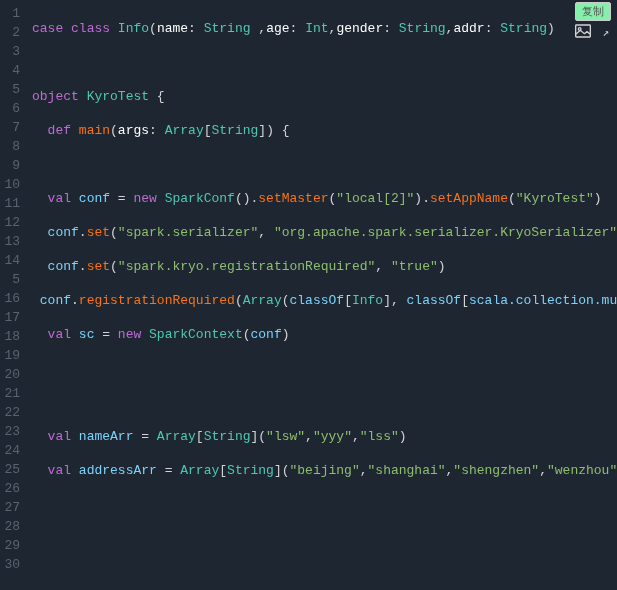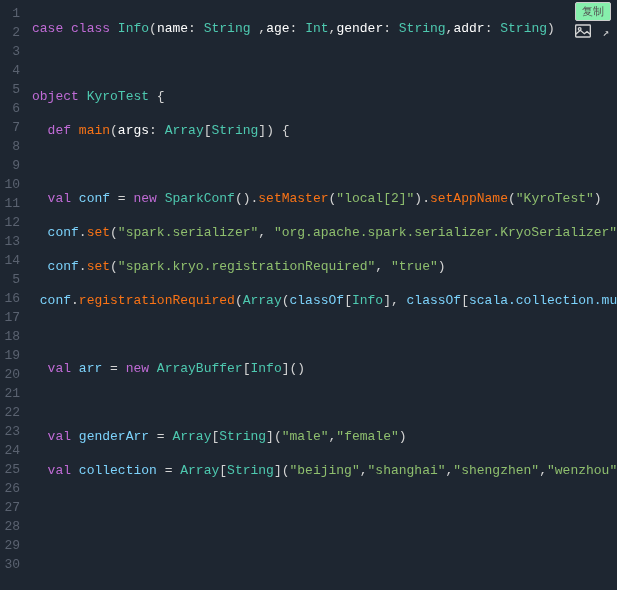--- a/index.html
+++ b/index.html
@@ -109,25 +109,25 @@
   <div class="code">
 <div class="line"><span class="kw">case</span> <span class="kw">class</span> <span class="type">Info</span>(<span class="prop">name</span>: <span class="type">String</span> ,<span class="prop">age</span>: <span class="type">Int</span>,<span class="prop">gender</span>: <span class="type">String</span>,<span class="prop">addr</span>: <span class="type">String</span>)</div>
 <div class="line"></div>
 <div class="line"><span class="kw">object</span> <span class="type">KyroTest</span> <span>{</span></div>
 <div class="line">  <span class="kw">def</span> <span class="fn">main</span>(<span class="prop">args</span>: <span class="type">Array</span>[<span class="type">String</span>]) <span>{</span></div>
 <div class="line"></div>
 <div class="line">  <span class="kw">val</span> <span class="id">conf</span> = <span class="kw">new</span> <span class="type">SparkConf</span>().<span class="fn">setMaster</span>(<span class="str">"local[2]"</span>).<span class="fn">setAppName</span>(<span class="str">"KyroTest"</span>)</div>
 <div class="line">  <span class="id">conf</span>.<span class="fn">set</span>(<span class="str">"spark.serializer"</span>, <span class="str">"org.apache.spark.serializer.KryoSerializer"</span>)</div>
 <div class="line">  <span class="id">conf</span>.<span class="fn">set</span>(<span class="str">"spark.kryo.registrationRequired"</span>, <span class="str">"true"</span>)</div>
 <div class="line"> <span class="id">conf</span>.<span class="fn">registrationRequired</span>(<span class="type">Array</span>(<span class="id">classOf</span>[<span class="type">Info</span>], <span class="id">classOf</span>[<span class="id">scala.collection.mutable.Wrapp</span></div>
+<div class="line">  <span class="kw">val</span> <span class="id">sc</span> = <span class="kw">new</span> <span class="type">SparkContext</span>(<span class="id">conf</span>)</div>
 <div class="line"></div>
-<div class="line">  <span class="kw">val</span> <span class="id">arr</span> = <span class="kw">new</span> <span class="type">ArrayBuffer</span>[<span class="type">Info</span>]()</div>
 <div class="line"></div>
-<div class="line">  <span class="kw">val</span> <span class="id">genderArr</span> = <span class="type">Array</span>[<span class="type">String</span>](<span class="str">"male"</span>,<span class="str">"female"</span>)</div>
-<div class="line">  <span class="kw">val</span> <span class="id">collection</span> = <span class="type">Array</span>[<span class="type">String</span>](<span class="str">"beijing"</span>,<span class="str">"shanghai"</span>,<span class="str">"shengzhen"</span>,<span class="str">"wenzhou"</span>,</div>
+<div class="line">  <span class="kw">val</span> <span class="id">nameArr</span> = <span class="type">Array</span>[<span class="type">String</span>](<span class="str">"lsw"</span>,<span class="str">"yyy"</span>,<span class="str">"lss"</span>)</div>
+<div class="line">  <span class="kw">val</span> <span class="id">addressArr</span> = <span class="type">Array</span>[<span class="type">String</span>](<span class="str">"beijing"</span>,<span class="str">"shanghai"</span>,<span class="str">"shengzhen"</span>,<span class="str">"wenzhou"</span>,</div>
 <div class="line"></div>
 
 
 
 
 
 
 
 
 

